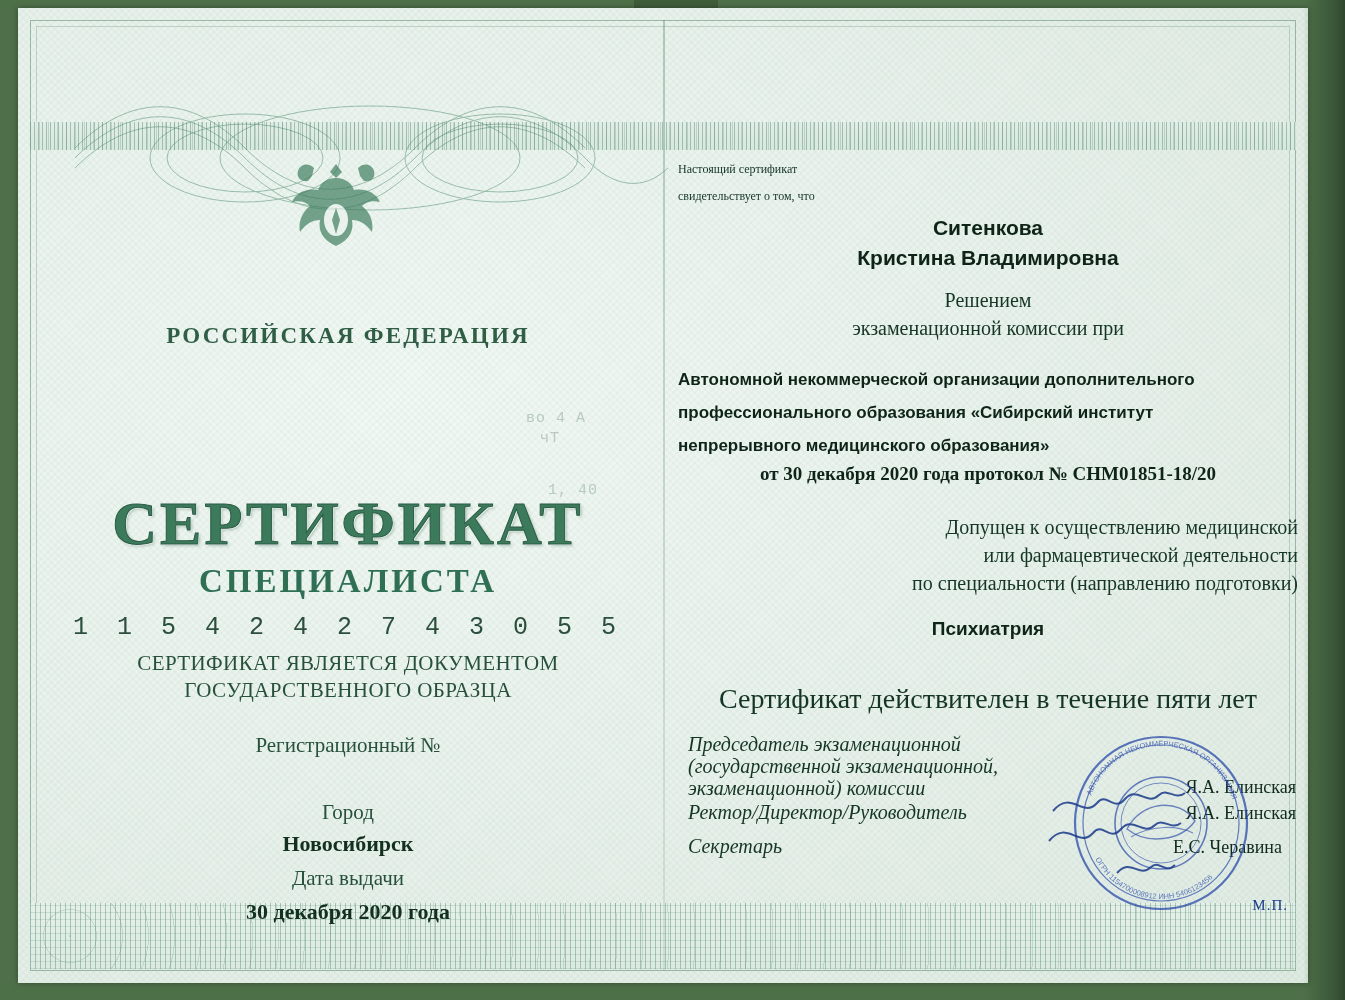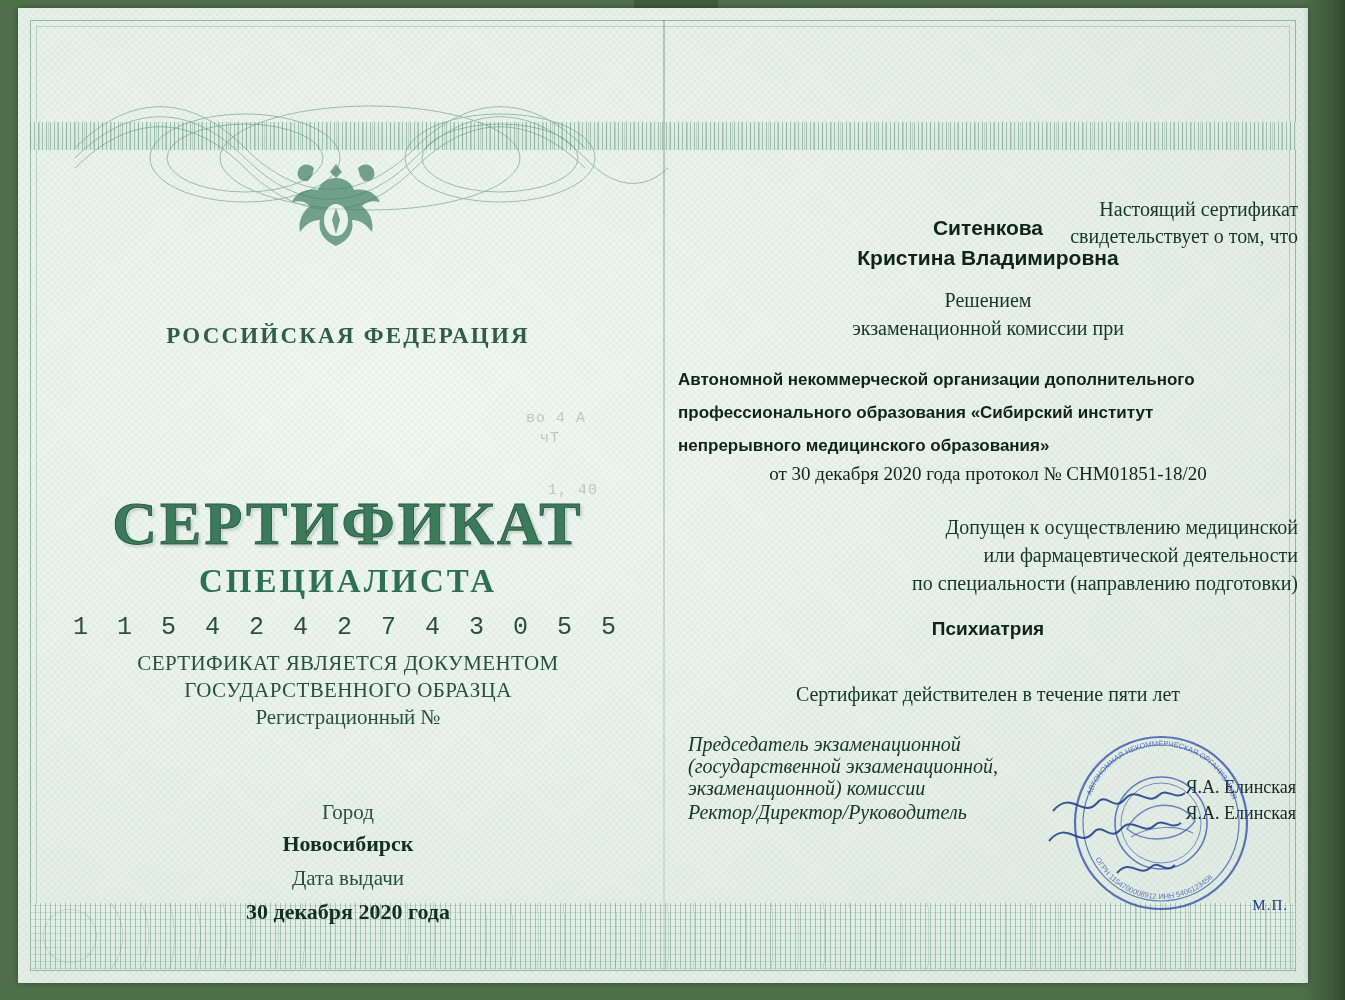--- a/index.html
+++ b/index.html
@@ -107,21 +107,21 @@
   .number{
     position:absolute;left:0;top:575px;width:600px;text-align:center;
     font-size:25px;letter-spacing:7px;color:#2b4f3c;
     font-family:"Liberation Mono", monospace;
   }
   .gosobr{
     position:absolute;left:0;top:612px;width:600px;text-align:center;
     font-size:21px;line-height:27px;color:#27503b;letter-spacing:.4px;
   }
   .reg-label{
-    position:absolute;left:0;top:667px;width:600px;text-align:center;
+    position:absolute;left:0;top:695px;width:600px;text-align:center;
     font-size:21px;color:#27503b;
   }
   .reg-value{
     position:absolute;left:0;top:730px;width:600px;text-align:center;
     font-size:22px;font-weight:bold;color:#13301f;
   }
   .city-label{
     position:absolute;left:0;top:762px;width:600px;text-align:center;
     font-size:21px;color:#27503b;
   }
@@ -138,29 +138,29 @@
     font-size:22px;font-weight:bold;color:#13301f;
   }
   
   .wm{
     position:absolute;color:rgba(120,150,130,0.45);font-size:15px;
     font-family:"Liberation Mono", monospace;letter-spacing:1px;
   }
 
   
   .right{position:absolute;left:660px;top:30px;width:620px;height:930px;color:#123021;}
-  .line1{position:absolute;left:0;top:118px;width:620px;text-align:right;font-size:20px;line-height:27px;color:#153525;margin-top:40px;}
+  .line1{position:absolute;left:0;top:118px;width:620px;text-align:left;font-size:12px;line-height:27px;color:#153525;}
   .name1{position:absolute;left:0;top:178px;width:620px;text-align:center;font-size:21px;font-weight:bold;color:#0d2417;font-family:"Liberation Sans", sans-serif;}
   .name2{position:absolute;left:0;top:208px;width:620px;text-align:center;font-size:21px;font-weight:bold;color:#0d2417;font-family:"Liberation Sans", sans-serif;}
   .line2{position:absolute;left:0;top:248px;width:620px;text-align:center;font-size:20px;line-height:28px;color:#153525;}
   .org{position:absolute;left:0;top:325px;width:620px;text-align:left;font-size:17px;line-height:33px;font-weight:bold;color:#0d2417;font-family:"Liberation Sans", sans-serif;}
-  .protocol{position:absolute;left:0;top:425px;width:620px;text-align:center;font-size:19px;font-weight:normal;color:#0d2417;}
+  .protocol{position:absolute;left:0;top:425px;width:620px;text-align:center;font-size:19px;font-weight:bold;color:#0d2417;}
   .admit{position:absolute;left:0;top:475px;width:620px;text-align:right;font-size:20px;line-height:28px;color:#153525;}
   .spec{position:absolute;left:0;top:580px;width:620px;text-align:center;font-size:19px;font-weight:bold;color:#0d2417;font-family:"Liberation Sans", sans-serif;}
-  .valid{position:absolute;left:0;top:645px;width:620px;text-align:center;font-size:20px;color:#153525;}
+  .valid{position:absolute;left:0;top:645px;width:620px;text-align:center;font-size:28px;color:#153525;}
 
   .sig-block{position:absolute;left:0;top:695px;width:620px;}
   .sig-row{position:relative;height:40px;}
   .sig-title{
     position:absolute;left:10px;font-style:italic;font-size:20px;color:#153525;
     font-family:"Liberation Serif", serif;line-height:22px;
   }
   .sig-name{
     position:absolute;right:0;font-size:18px;color:#102a1c;font-weight:normal;
   }
@@ -274,20 +274,24 @@
             <div>экзаменационной) комиссии</div>
           </div>
           <div class="sig-name" style="top:44px;right:2px;">Я.А. Елинская</div>
         </div>
 
         <div class="sig-row" style="height:34px;">
           <div class="sig-title" style="top:6px;">Ректор/Директор/Руководитель</div>
           <div class="sig-name" style="top:8px;right:2px;">Я.А. Елинская</div>
         </div>
 
+        <div class="sig-row" style="height:34px;">
+          <div class="sig-title" style="top:6px;">Секретарь</div>
+          <div class="sig-name" style="top:8px;right:16px;">Е.С. Черавина</div>
+        </div>
 
         <div class="mrp">М.П.</div>
 
         <svg class="stamp" viewBox="0 0 255 195">
           <g transform="translate(128,90)">
             <circle r="86" fill="none" stroke="#2a49a8" stroke-width="2.2" opacity="0.75"></circle>
             <circle r="78" fill="none" stroke="#2a49a8" stroke-width="1.2" opacity="0.7"></circle>
             <circle r="46" fill="none" stroke="#2a49a8" stroke-width="1.6" opacity="0.7"></circle>
             <circle r="40" fill="none" stroke="#2a49a8" stroke-width="1" opacity="0.6"></circle>
             <path d="M-34,6 C-20,-22 18,-26 34,-2 C20,18 -14,22 -34,6 Z" fill="none" stroke="#2a49a8" stroke-width="1.4" opacity="0.65"></path>

